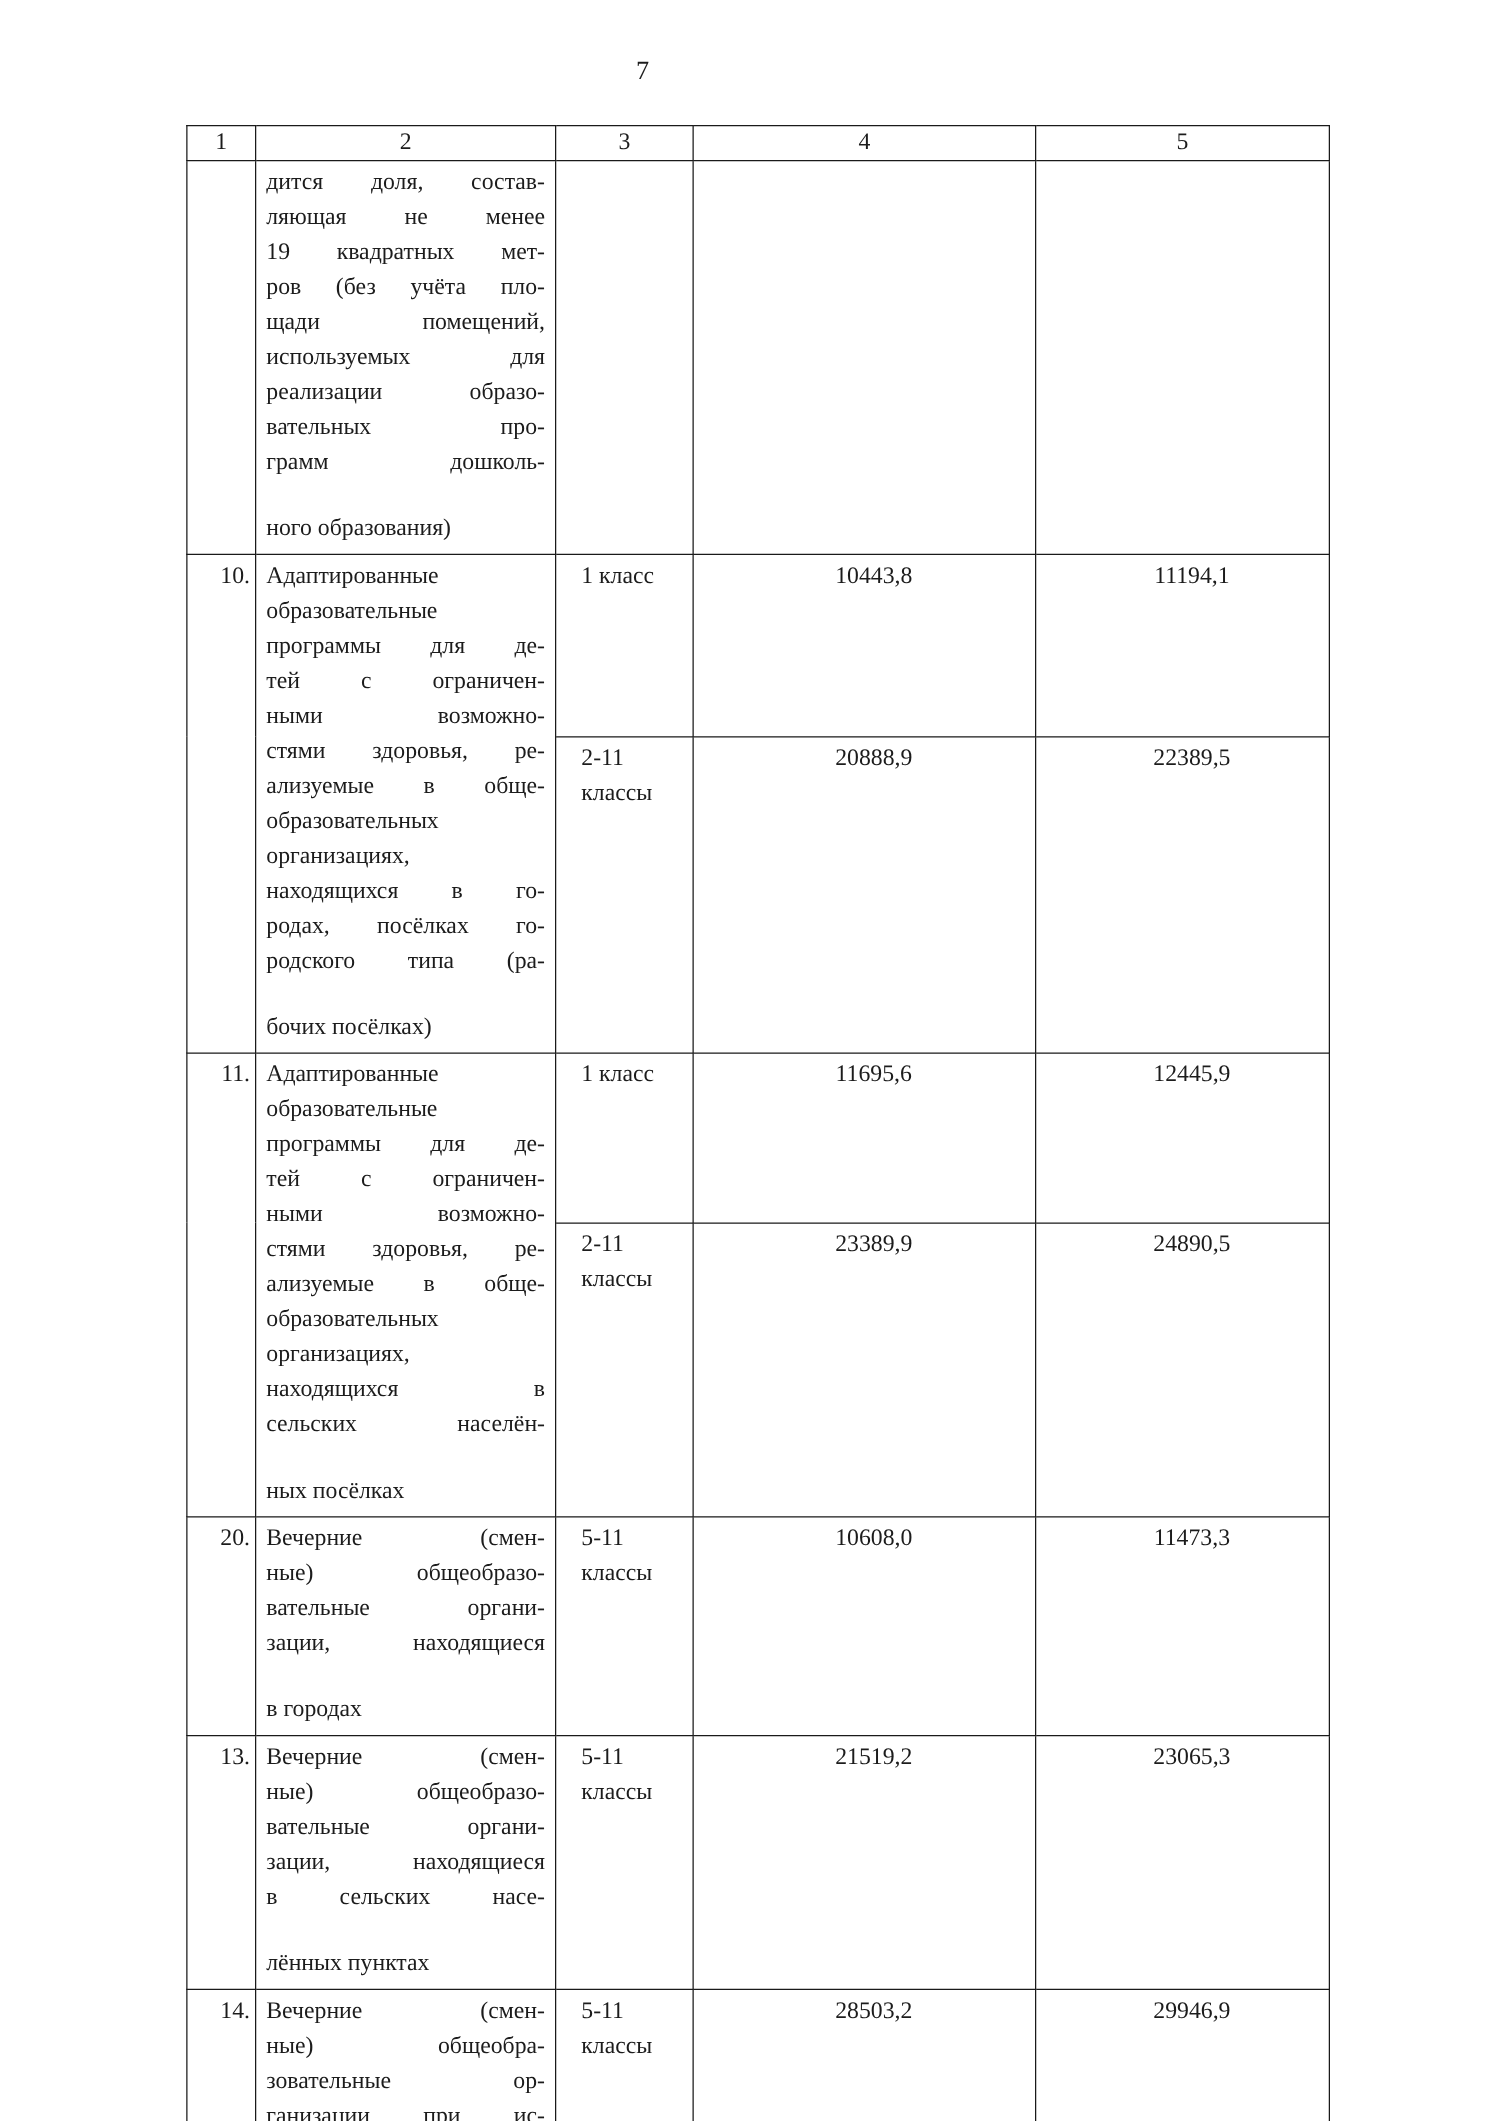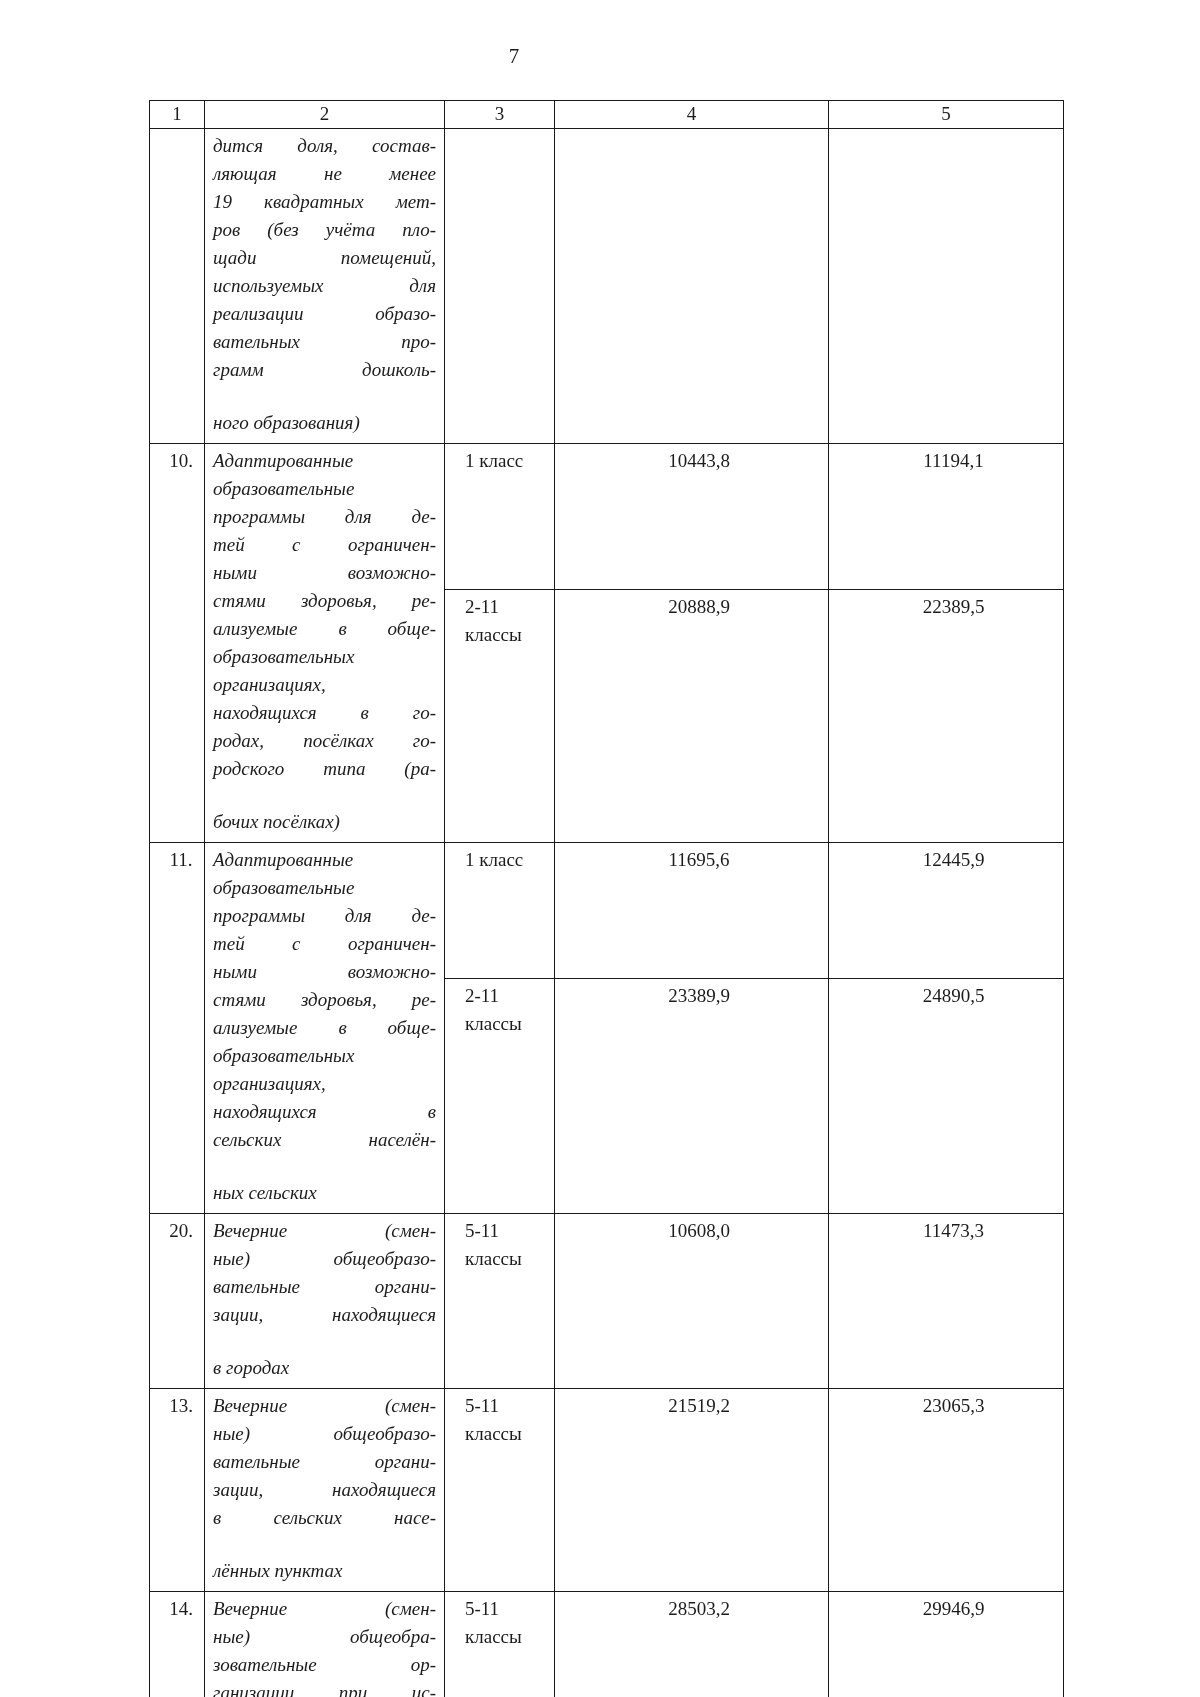--- a/index.html
+++ b/index.html
@@ -36,23 +36,23 @@
     line-height:28px;
     font-weight:normal;
     overflow:hidden;
   }
   .doc-table thead th {
     height:28px;
     line-height:26px;
     text-align:center;
     padding:0;
   }
-  td.col-num  { padding:3px 4px 6px 12px; text-align:center; }
+  td.col-num  { padding:3px 4px 6px 12px; text-align:right; }
   td.col-name { padding:3px 8px 6px 8px; }
-  td.col-name .line { text-align:justify; text-align-last:justify;font-style:italic; }
+  td.col-name .line { text-align:justify; text-align-last:justify; }
   td.col-name .line:last-child { text-align-last:left;margin-top:25px; }
   td.col-grade { padding:3px 4px 6px 20px; }
   td.col-val  { padding:3px 4px 6px 19px; text-align:center; }
 </style>
 </head>
 <body>
 
 <div class="page">
   <div class="page-number">7</div>
   <table class="doc-table">
@@ -129,21 +129,21 @@
             <div class="line">образовательные</div>
             <div class="line">программы для де-</div>
             <div class="line">тей с ограничен-</div>
             <div class="line">ными возможно-</div>
             <div class="line">стями здоровья, ре-</div>
             <div class="line">ализуемые в обще-</div>
             <div class="line">образовательных</div>
             <div class="line">организациях,</div>
             <div class="line">находящихся в</div>
             <div class="line">сельских населён-</div>
-            <div class="line">ных сельских</div>
+            <div class="line">ных посёлках</div>
           </td>
           <td class="col-grade">
             <div>1 класс</div>
           </td>
           <td class="col-val">11695,6</td>
           <td class="col-val">12445,9</td>
         </tr>
         <tr>
           <td class="col-grade">
             <div>2-11</div>

